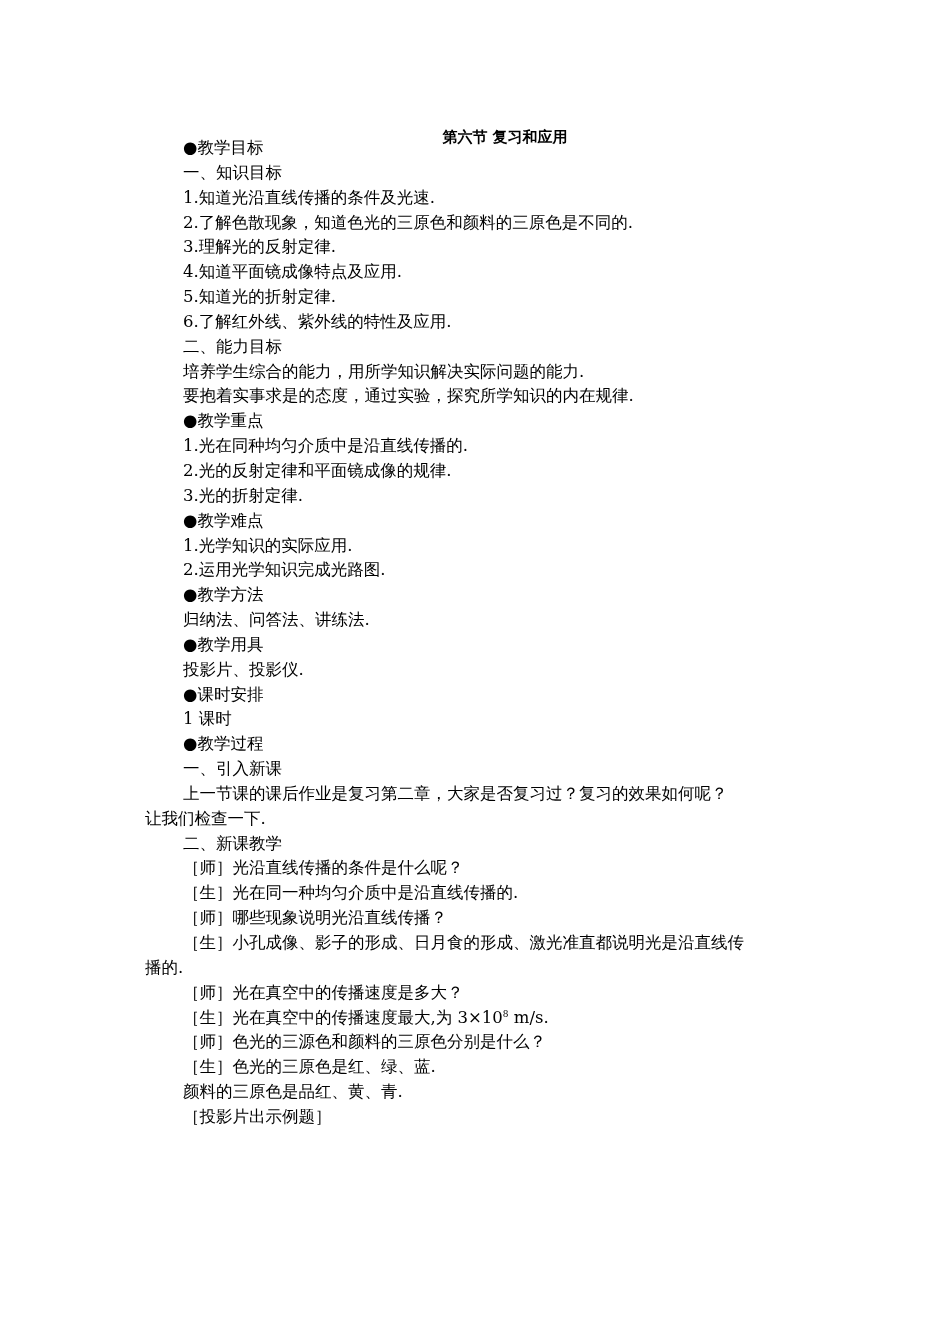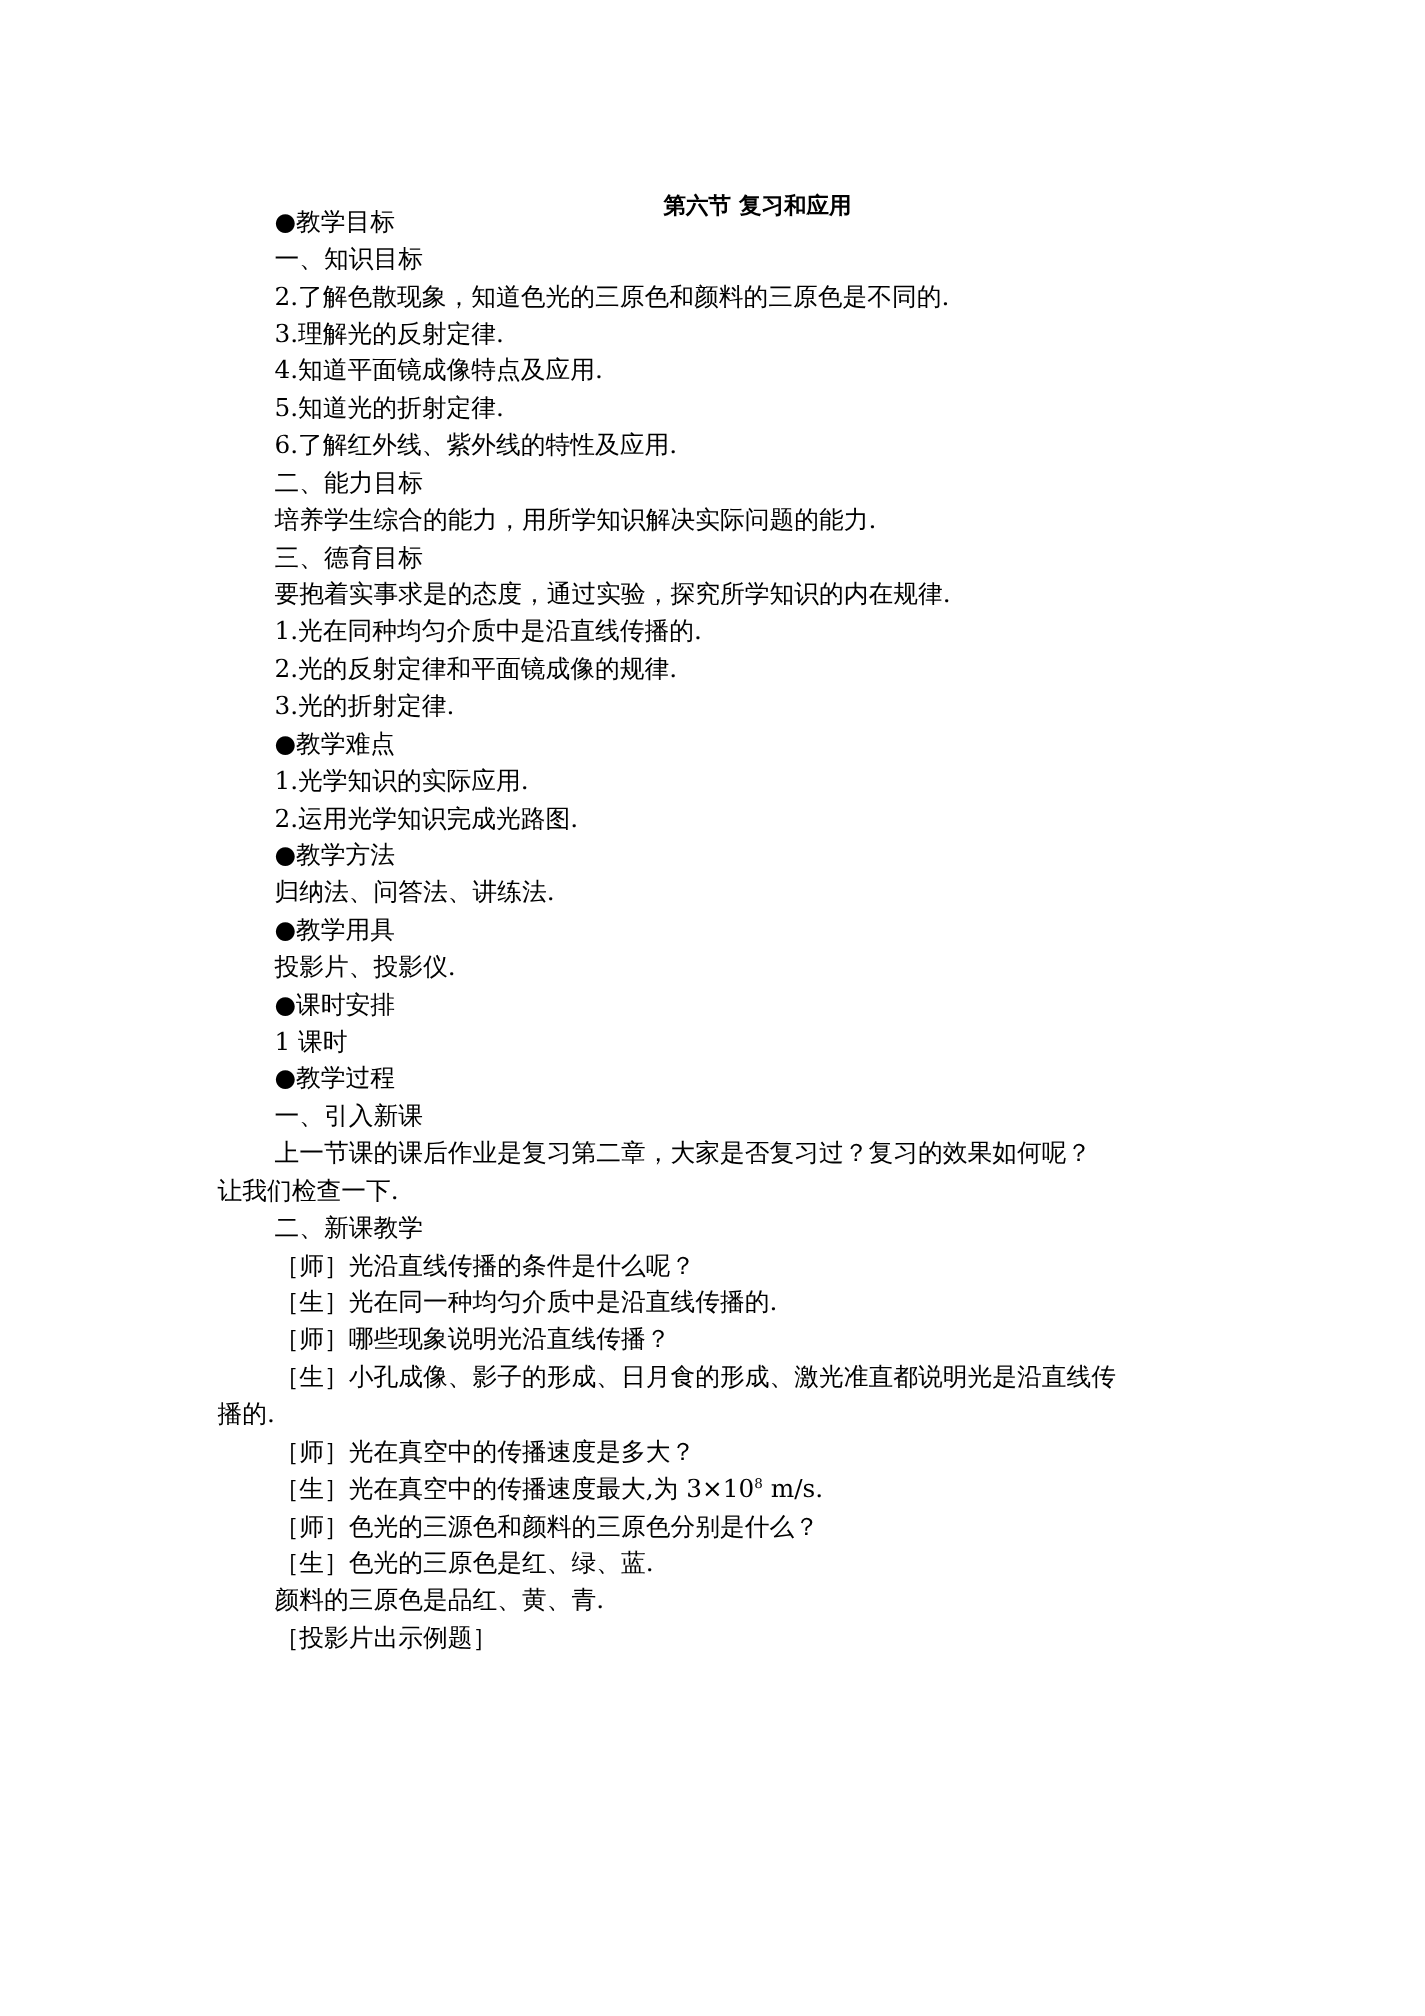--- a/index.html
+++ b/index.html
@@ -15,29 +15,30 @@
 </style>
 </head>
 <body>
 
 <div class="page">
   <div class="title">第六节  复习和应用</div>
 
   <div class="body">
     <div class="line">●教学目标</div>
     <div class="line">一、知识目标</div>
+    <div class="line">1.知道光沿直线传播的条件及光速.</div>
     <div class="line">2.了解色散现象，知道色光的三原色和颜料的三原色是不同的.</div>
     <div class="line">3.理解光的反射定律.</div>
     <div class="line">4.知道平面镜成像特点及应用.</div>
     <div class="line">5.知道光的折射定律.</div>
     <div class="line">6.了解红外线、紫外线的特性及应用.</div>
     <div class="line">二、能力目标</div>
     <div class="line">培养学生综合的能力，用所学知识解决实际问题的能力.</div>
-    <div class="line">三、德育目标</div>
     <div class="line">要抱着实事求是的态度，通过实验，探究所学知识的内在规律.</div>
+    <div class="line">●教学重点</div>
     <div class="line">1.光在同种均匀介质中是沿直线传播的.</div>
     <div class="line">2.光的反射定律和平面镜成像的规律.</div>
     <div class="line">3.光的折射定律.</div>
     <div class="line">●教学难点</div>
     <div class="line">1.光学知识的实际应用.</div>
     <div class="line">2.运用光学知识完成光路图.</div>
     <div class="line">●教学方法</div>
     <div class="line">归纳法、问答法、讲练法.</div>
     <div class="line">●教学用具</div>
     <div class="line">投影片、投影仪.</div>

